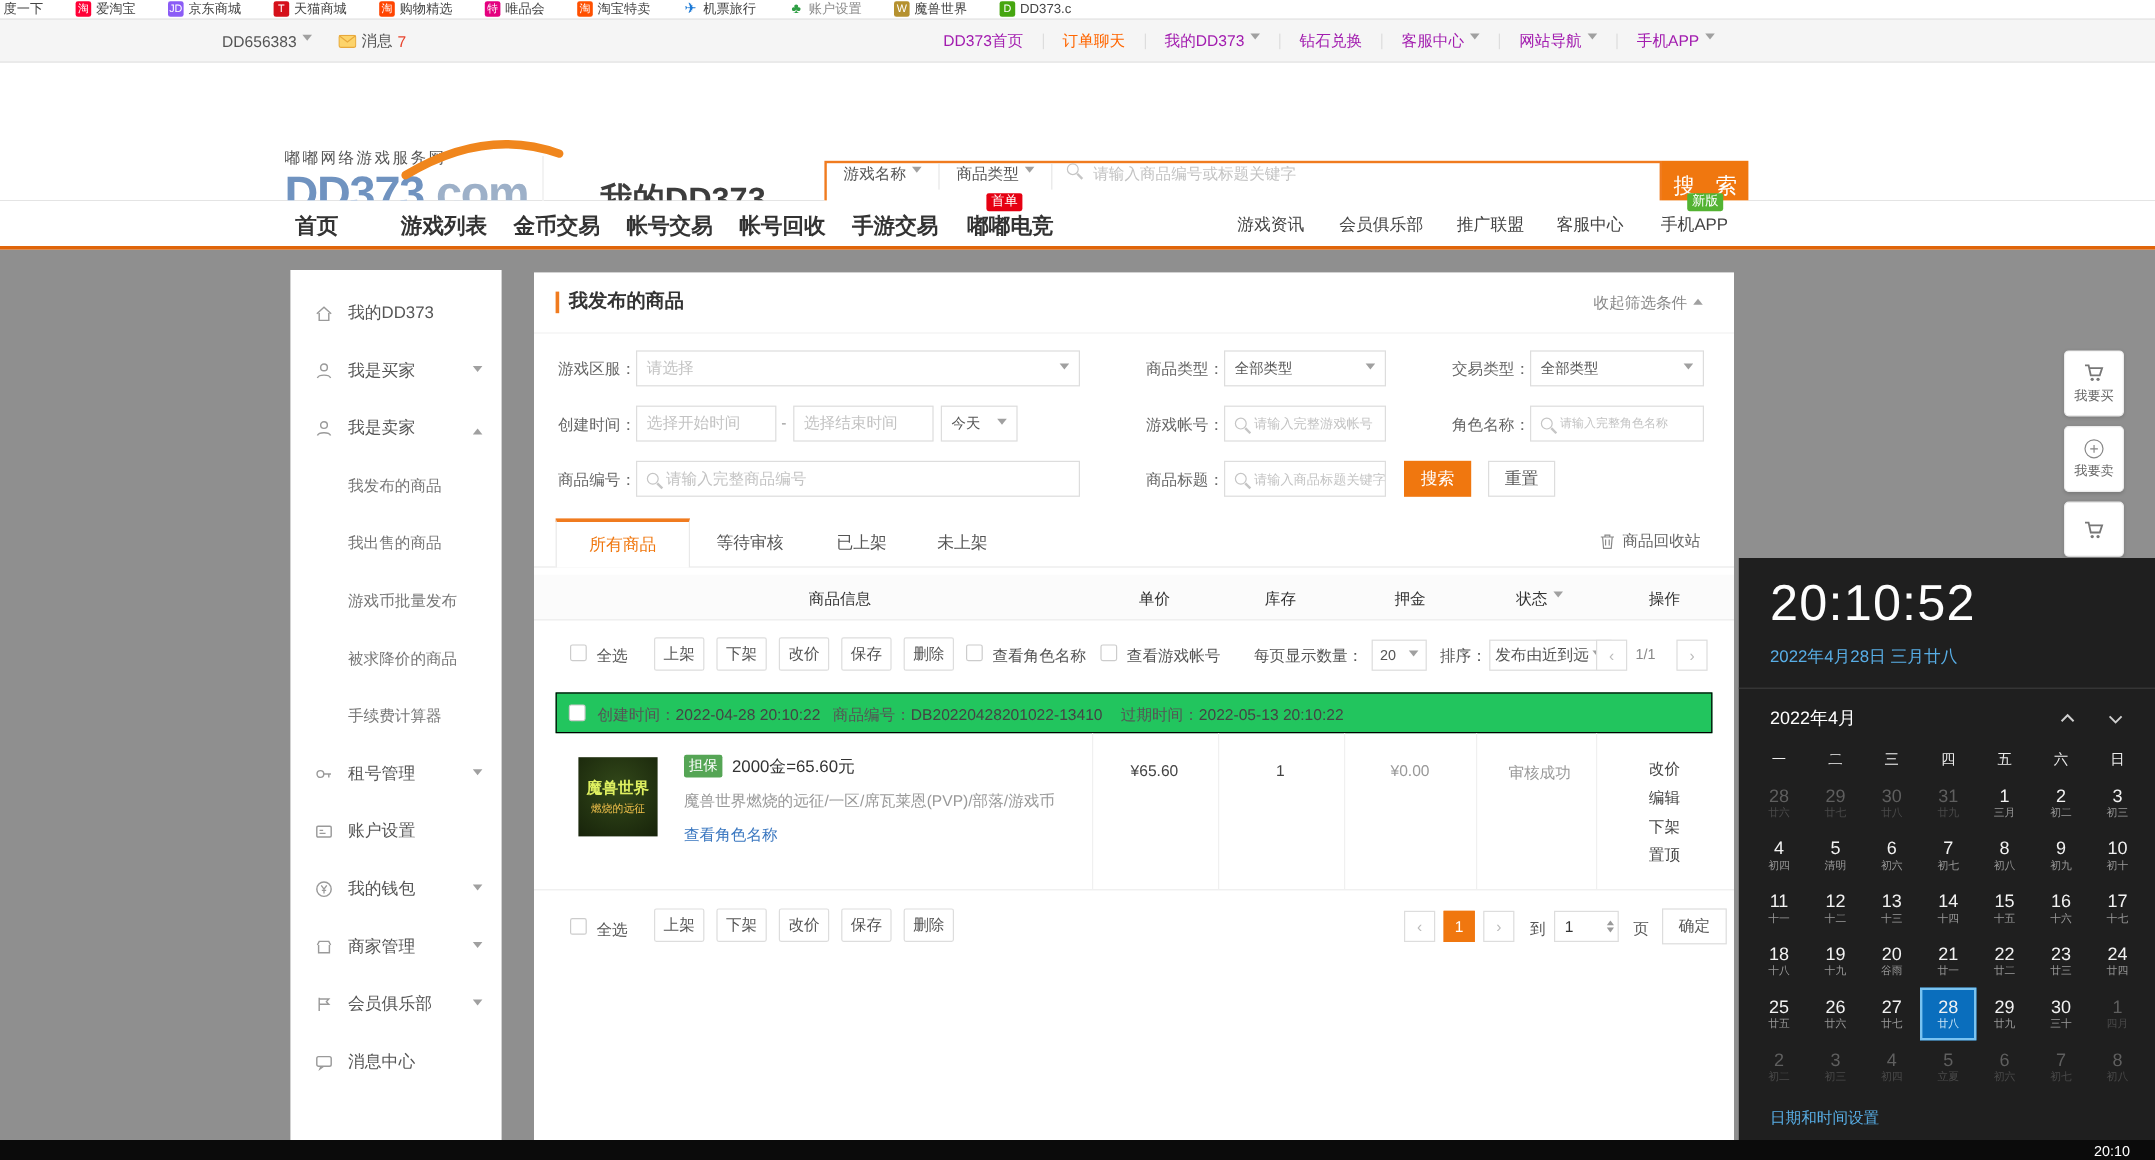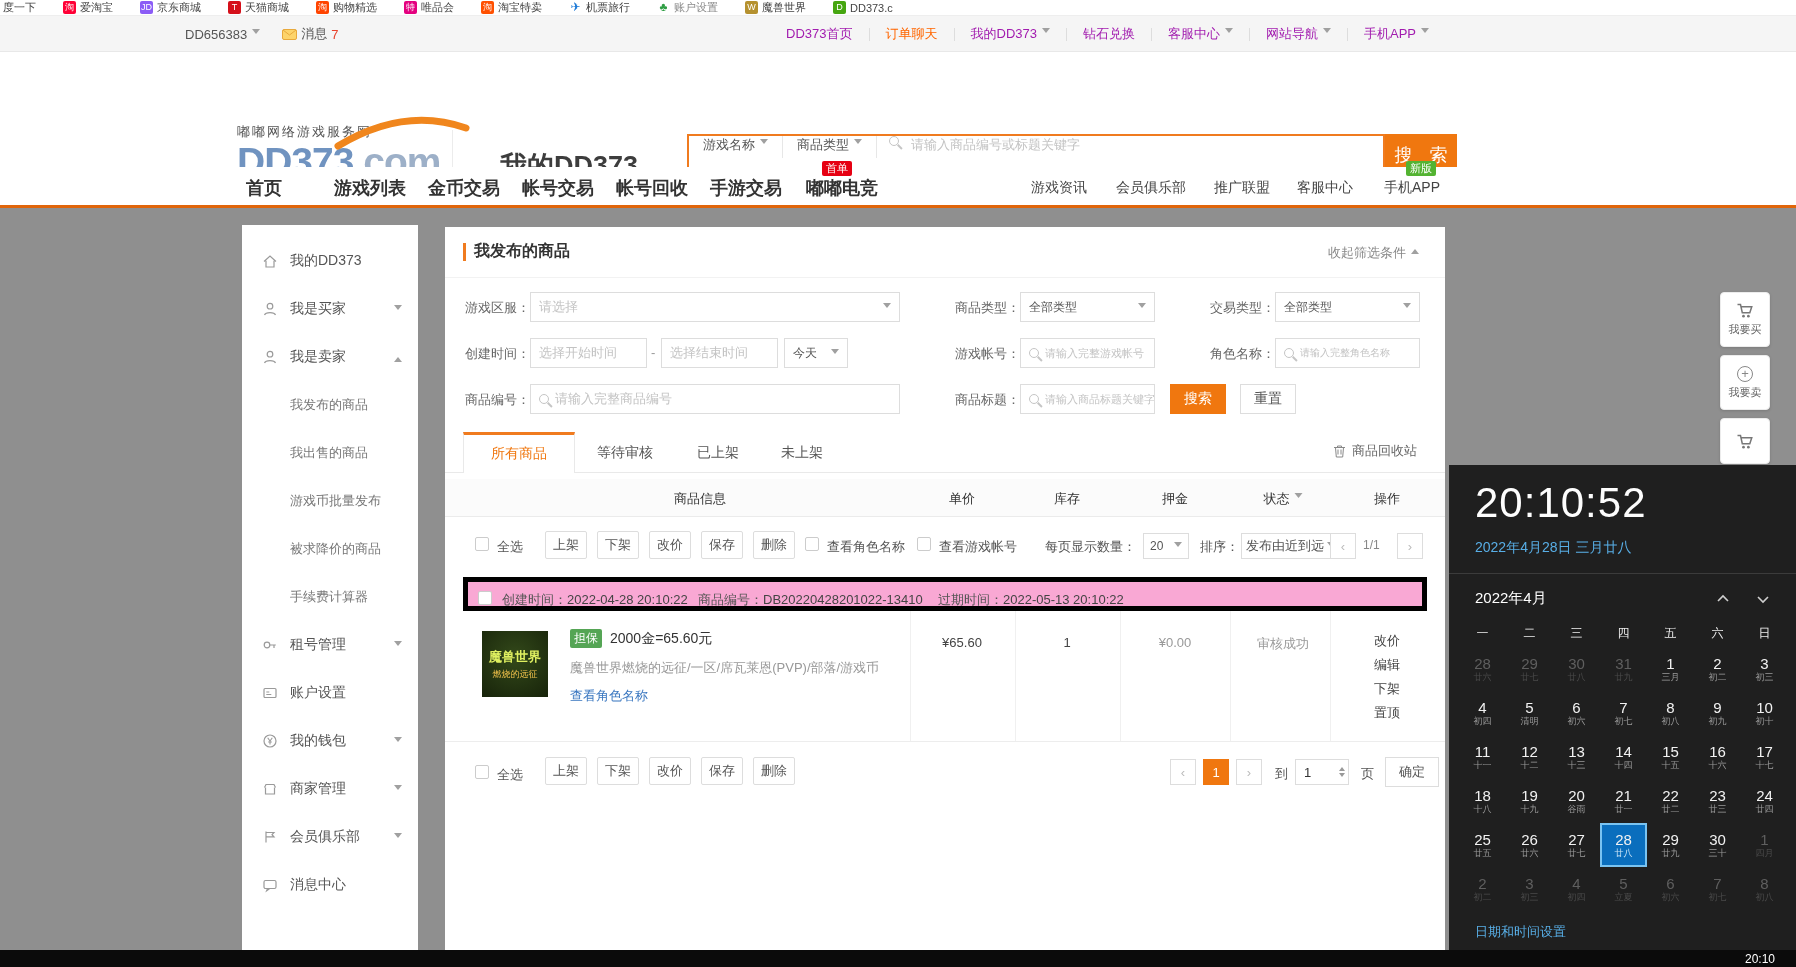--- a/index.html
+++ b/index.html
@@ -78,21 +78,21 @@
   .cb{position:absolute;width:14px;height:14px;border:1px solid #ccc;border-radius:2px;background:#fff}
   .tlab{position:absolute;font-size:13px;color:#555;white-space:nowrap}
   .abtn{position:absolute;width:42px;height:28px;border:1px solid #ddd;border-radius:2px;background:#fff;
     font-size:13px;color:#555;display:flex;align-items:center;justify-content:center}
   .selbox{position:absolute;height:26px;border:1px solid #ddd;background:#fff;display:flex;align-items:center;
     padding:0 6px;font-size:12px;color:#555;white-space:nowrap}
   .pgbox{position:absolute;width:26px;height:26px;border:1px solid #ddd;background:#fff;color:#bbb;
     display:flex;align-items:center;justify-content:center;font-size:13px}
   .pgbox.on{background:#f0770f;border-color:#f0770f;color:#fff}
   
-  #grouprow{position:absolute;left:18px;top:350px;width:964px;height:34px;background:#f9a8d4;border:5px solid #000000}
+  #grouprow{position:absolute;left:18px;top:350px;width:964px;height:34px;background:#22c55e;border:1px solid #000000}
   .gtext{position:absolute;top:9px;font-size:13px;color:#555;white-space:nowrap}
   .gtext b{font-weight:normal;color:#444}
   .vline{position:absolute;top:384px;width:1px;height:130px;background:#f0f0f0}
   #prodbottom{position:absolute;left:0;top:514px;width:1000px;height:1px;background:#ededed}
   #thumb{position:absolute;left:37px;top:404px;width:66px;height:66px;background:radial-gradient(circle at 50% 40%,#33491a,#17230a);
     display:flex;flex-direction:column;align-items:center;justify-content:center;gap:2px}
   #thumb .t1{font-size:13px;font-weight:bold;color:#dff060}
   #thumb .t2{font-size:9px;color:#f0c04a}
   #pline1{position:absolute;left:125px;top:402px;display:flex;align-items:center;gap:8px}
   #pbadge{background:#55a555;color:#fff;font-size:12px;padding:1px 4px;border-radius:2px}

